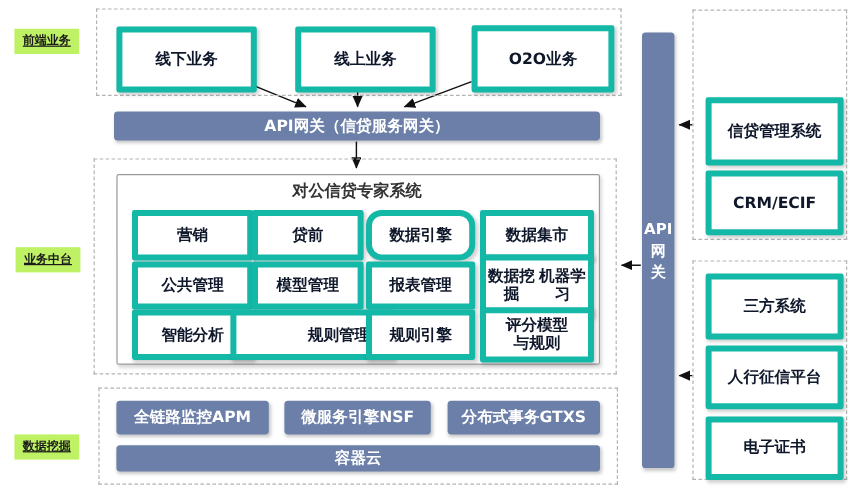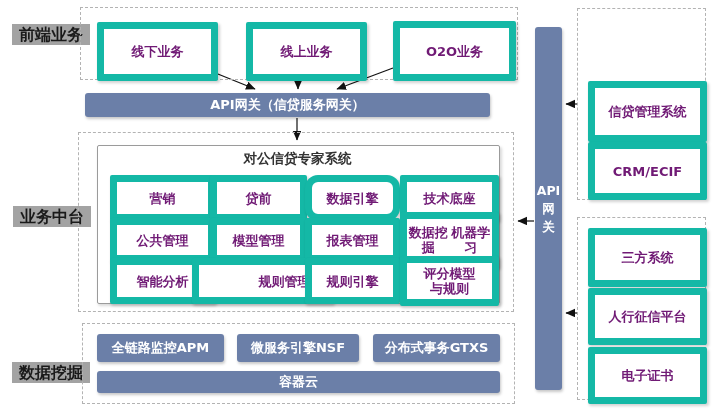--- a/index.html
+++ b/index.html
@@ -2,31 +2,31 @@
 <html><head>
 <meta charset="utf-8">
 <style>
   html,body{margin:0;padding:0;background:#ffffff;}
   .canvas{
     position:relative;width:720px;height:419px;background:#ffffff;overflow:hidden;
     font-family:"DejaVu Sans","Liberation Sans",sans-serif;color:#333;
   }
   .arrows{position:absolute;left:0;top:0;width:720px;height:419px;pointer-events:none;}
   .side-label{
-    position:absolute;background:#a3a3a3;color:#1a1a1a;font-size:16px;font-weight:700;
-    padding:2px 7px;line-height:17px;white-space:nowrap;
+    position:absolute;background:#bef264;color:#1a1a1a;font-size:10px;font-weight:700;
+    padding:2px 7px;line-height:17px;white-space:nowrap;text-decoration:underline;
   }
   .dashed{
     position:absolute;border:1px dashed #b3b3b3;background:transparent;
   }
   .wbox{
-    position:absolute;background:#ffffff;border:7px solid #14b8a6;border-radius:2px;
+    position:absolute;background:#ffffff;border:5px solid #14b8a6;border-radius:2px;
     box-shadow:1.5px 2px 3px rgba(0,0,0,.18);
     display:flex;align-items:center;justify-content:center;
-    font-size:13px;font-weight:600;color:#701a75;text-align:center;line-height:15px;
+    font-size:13px;font-weight:600;color:#0f172a;text-align:center;line-height:15px;
   }
   .bluebar{
     position:absolute;background:#6b7fa8;border-radius:3px;color:#ffffff;
     display:flex;align-items:center;justify-content:center;
     font-size:13px;font-weight:600;box-shadow:1px 2px 3px rgba(0,0,0,.22);
   }
   .inner-solid{
     position:absolute;background:#ffffff;border:1px solid #9b9b9b;border-radius:2px;
     box-shadow:1.5px 2px 3px rgba(0,0,0,.15);
   }
@@ -64,30 +64,30 @@
 
   <div class="side-label" style="left:12px;top:24px;">前端业务</div>
   <div class="side-label" style="left:13px;top:206px;">业务中台</div>
   <div class="side-label" style="left:12px;top:362px;">数据挖掘</div>
 
   <div class="dashed" style="left:80px;top:7px;width:436px;height:71px;"></div>
   <div class="wbox" style="left:97px;top:22px;width:107px;height:45px;">线下业务</div>
   <div class="wbox" style="left:246px;top:22px;width:107px;height:45px;">线上业务</div>
   <div class="wbox" style="left:393px;top:21px;width:109px;height:46px;">O2O业务</div>
 
-  <div class="bluebar" style="left:85px;top:93px;width:405px;height:24px;">API网关（信贷服务网关）</div>
+  <div class="bluebar" style="left:95px;top:93px;width:405px;height:24px;">API网关（信贷服务网关）</div>
 
   <div class="dashed" style="left:78px;top:132px;width:434px;height:178px;"></div>
   <div class="inner-solid" style="left:97px;top:145px;width:401px;height:157px;"></div>
   <div class="sys-title">对公信贷专家系统</div>
 
   <div class="wbox" style="left:110px;top:175px;width:91px;height:32px;">营销</div>
   <div class="wbox" style="left:210px;top:175px;width:83px;height:32px;">贷前</div>
   <div class="wbox" style="left:305px;top:175px;width:81px;height:32px;border-radius:13px;">数据引擎</div>
-  <div class="wbox" style="left:400px;top:175px;width:85px;height:32px;">技术底座</div>
+  <div class="wbox" style="left:400px;top:175px;width:85px;height:32px;">数据集市</div>
 
   <div class="wbox" style="left:110px;top:218px;width:91px;height:30px;">公共管理</div>
   <div class="wbox" style="left:210px;top:218px;width:83px;height:30px;">模型管理</div>
   <div class="wbox" style="left:305px;top:218px;width:81px;height:30px;">报表管理</div>
   <div class="wbox" style="left:400px;top:212px;width:85px;height:42px;flex-direction:row;">
     <span class="cell-line">数据挖掘</span>
     <span class="cell-line">机器学习</span>
   </div>
 
   <div class="wbox" style="left:110px;top:258px;width:91px;height:32px;">智能分析</div>

